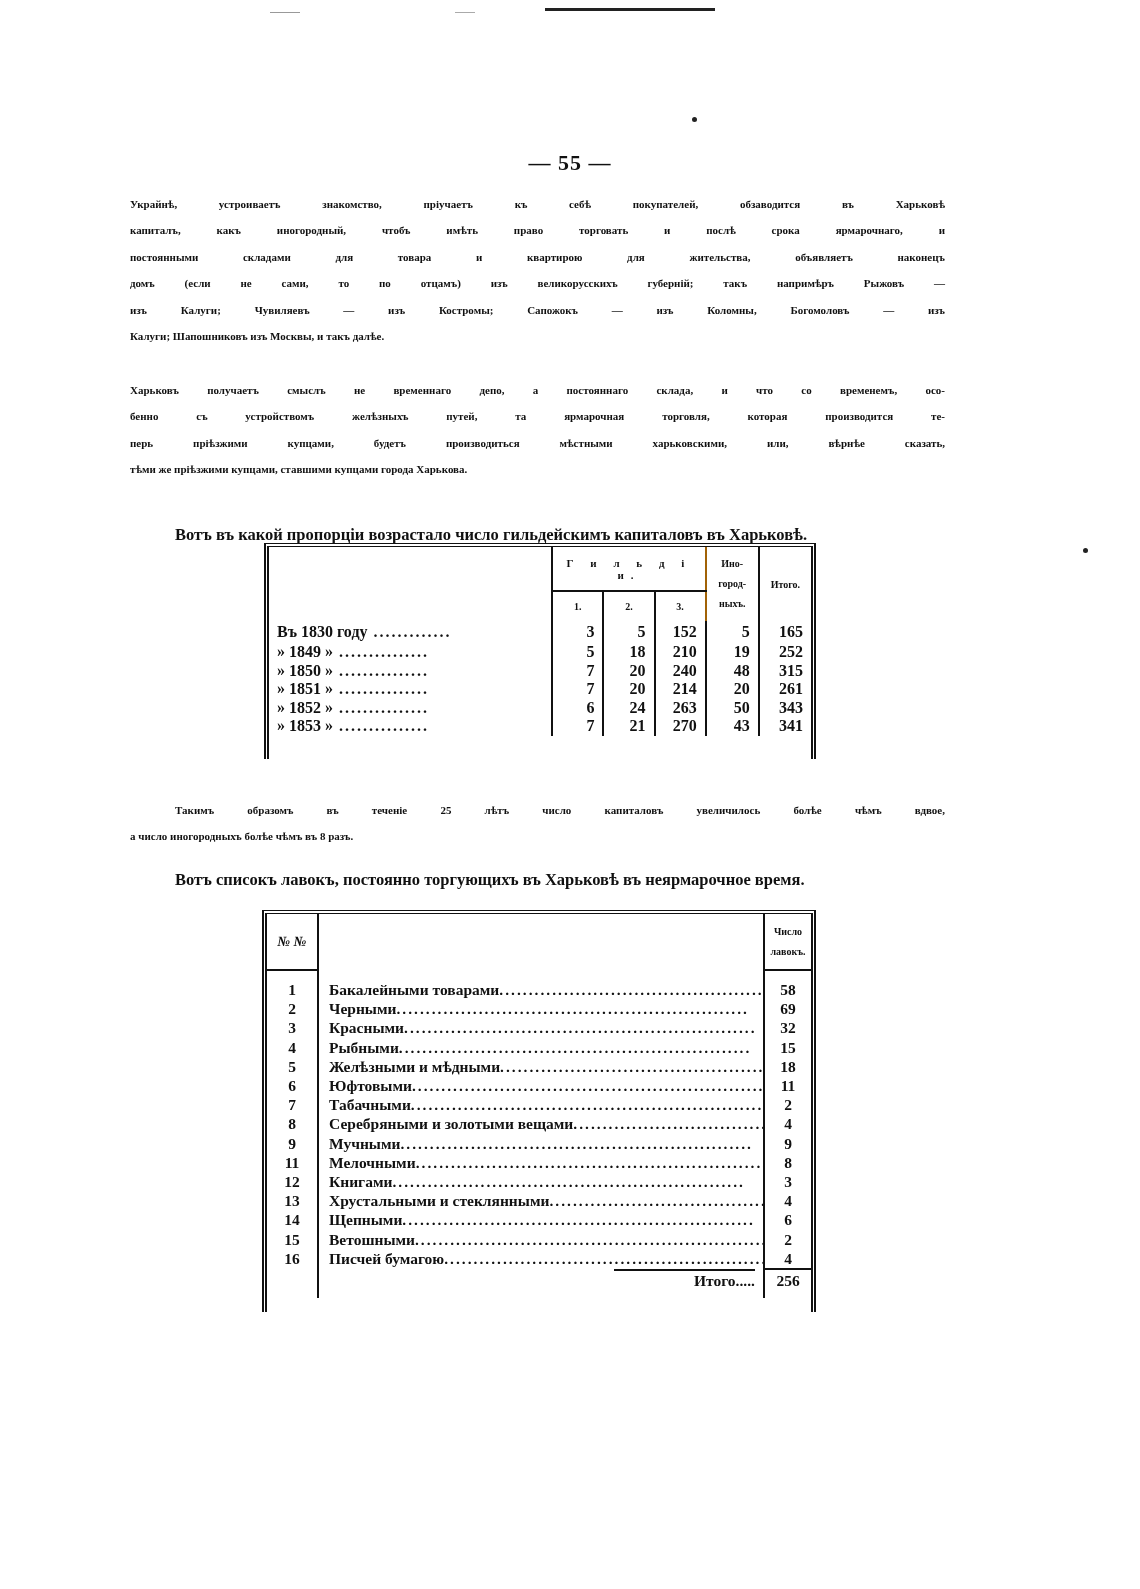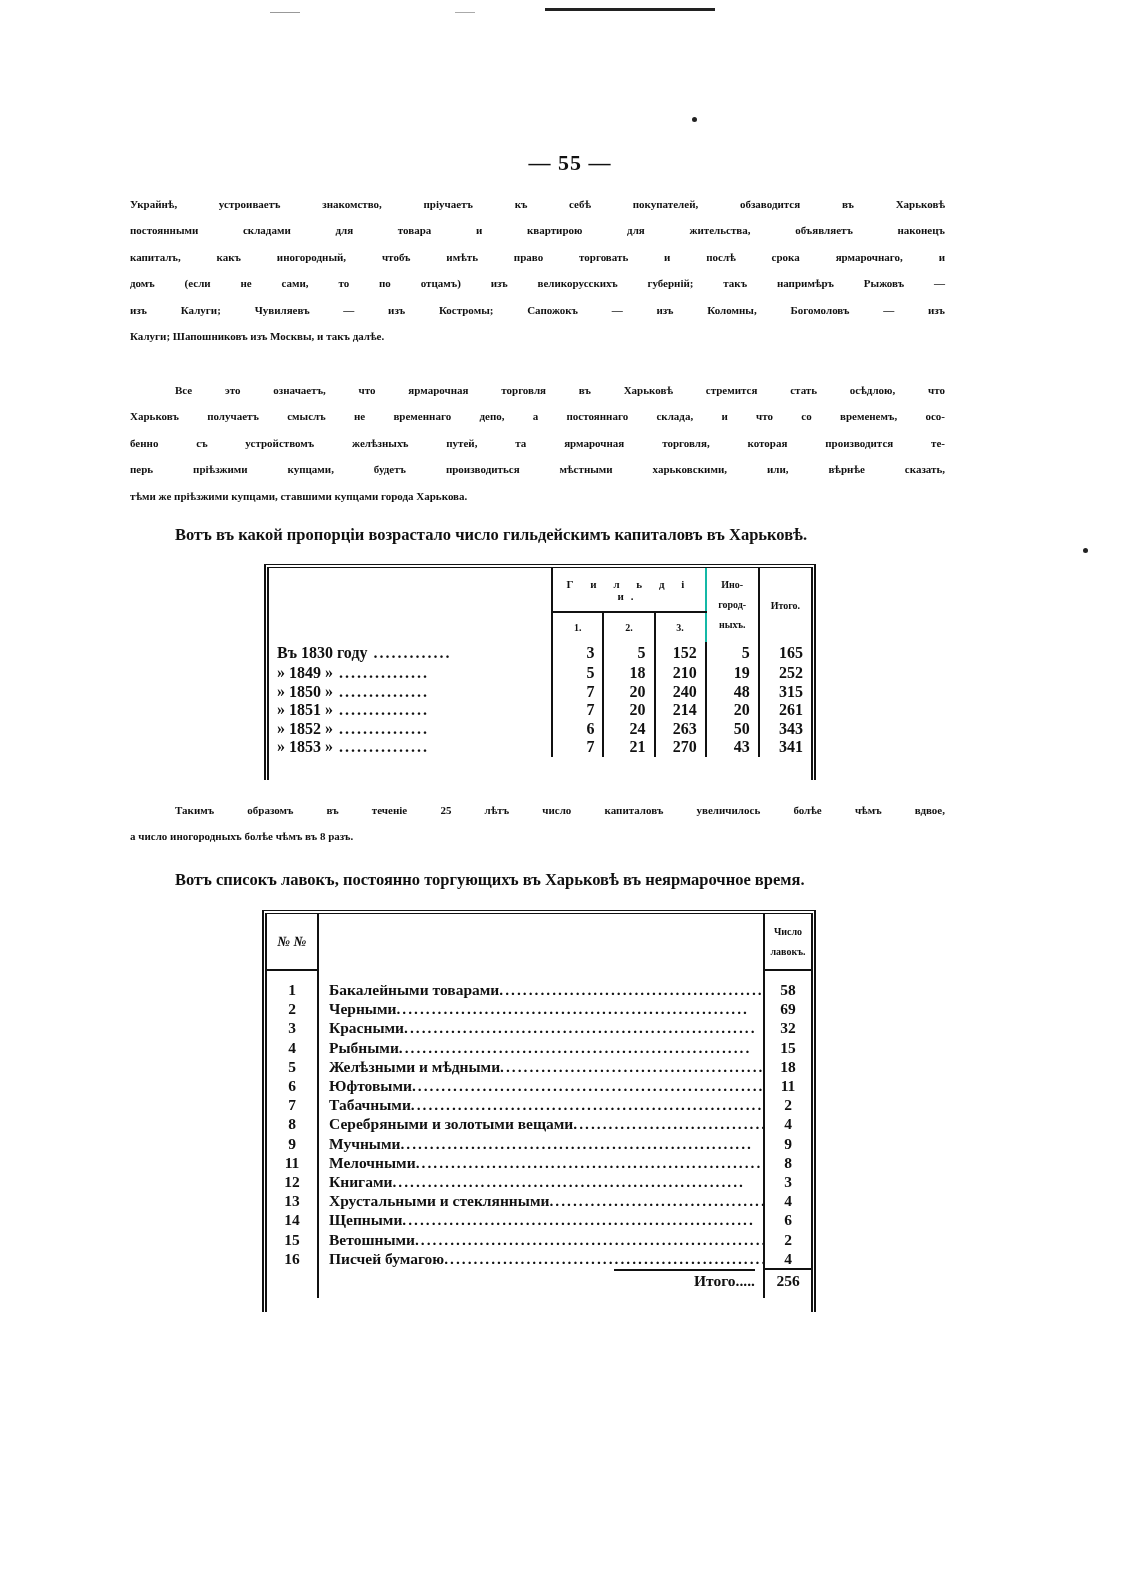--- a/index.html
+++ b/index.html
@@ -9,21 +9,21 @@
     .page-number { position: absolute; top: 150px; left: 0; width: 1140px; text-align: center;
       font-size: 22px; font-weight: bold; letter-spacing: 1px; }
     .para { position: absolute; left: 130px; width: 815px; font-size: 11px; font-weight: bold;
       line-height: 26.4px; text-align: justify; }
     .para .ln { display: block; text-align: justify; text-align-last: justify; white-space: nowrap; }
     .para .ln.last { text-align-last: left; }
     .para .ln.indent { padding-left: 45px; }
     .caption { position: absolute; left: 175px; font-size: 16.5px; font-weight: bold; }
 
     
-    .t1 { position: absolute; left: 264px; top: 564px; width: 542px; height: 212px;
+    .t1 { position: absolute; left: 264px; top: 543px; width: 542px; height: 212px;
       border-left: 5px double #111; border-right: 5px double #111; border-top: 4px double #111; }
     .t1 table { border-collapse: collapse; width: 100%; font-weight: bold; }
     .t1 td, .t1 th { padding: 0; font-size: 16px; }
     .t1 .hd { font-size: 10px; text-align: center; }
     .t1 .num { text-align: right; padding-right: 8px; border-left: 2px solid #111; line-height: 18.6px; font-size: 16px; }
     .t1 .lbl { white-space: nowrap; font-size: 16px; line-height: 18.6px; padding-left: 8px; }
 
     
     .t2 { position: absolute; left: 262px; top: 910px; width: 544px; height: 398px;
       border-left: 5px double #111; border-right: 5px double #111; border-top: 4px double #111; }
@@ -41,43 +41,42 @@
 <div class="scan-mark" style="left:270px;top:12px;width:30px;height:1px;background:#999;"></div>
 <div class="scan-mark" style="left:455px;top:12px;width:20px;height:1px;background:#aaa;"></div>
 <div class="scan-mark" style="left:545px;top:8px;width:170px;height:3px;"></div>
 <div class="stray" style="left:692px;top:117px;"></div>
 <div class="stray" style="left:1083px;top:548px;"></div>
 
 <div class="page-number">— 55 —</div>
 
 <div class="para" style="top:191px;" id="p1">
     <span class="ln">Украйнѣ, устроиваетъ знакомство, прiучаетъ къ себѣ покупателей, обзаводится въ Харьковѣ</span>
+    <span class="ln">капиталъ, какъ иногородный, чтобъ имѣть право торговать и послѣ срока ярмарочнаго, и</span>
     <span class="ln">постоянными складами для товара и квартирою для жительства, объявляетъ наконецъ</span>
-    <span class="ln">капиталъ, какъ иногородный, чтобъ имѣть право торговать и послѣ срока ярмарочнаго, и</span>
     <span class="ln">домъ (если не сами, то по отцамъ) изъ великорусскихъ губернiй; такъ напримѣръ Рыжовъ —</span>
     <span class="ln">изъ Калуги; Чувиляевъ — изъ Костромы; Сапожокъ — изъ Коломны, Богомоловъ — изъ</span>
     <span class="ln last">Калуги; Шапошниковъ изъ Москвы, и такъ далѣе.</span>
   </div>
 <div class="para" style="top:377px;" id="p2">
-    <span class="ln indent">Все это означаетъ, что ярмарочная торговля въ Харьковѣ стремится стать осѣдлою, что</span>
     <span class="ln">Харьковъ получаетъ смыслъ не временнаго депо, а постояннаго склада, и что со временемъ, осо-</span>
     <span class="ln">бенно съ устройствомъ желѣзныхъ путей, та ярмарочная торговля, которая производится те-</span>
     <span class="ln">перь прiѣзжими купцами, будетъ производиться мѣстными харьковскими, или, вѣрнѣе сказать,</span>
     <span class="ln last">тѣми же прiѣзжими купцами, ставшими купцами города Харькова.</span>
   </div>
 
 <div class="caption" style="top:525px;">Вотъ въ какой пропорцiи возрастало число гильдейскимъ капиталовъ въ Харьковѣ.</div>
 
 <div class="t1">
   <table>
     <tbody>
         <tr style="height:44px;">
       <td rowspan="2" style="width:276px;"></td>
       <td colspan="3" class="hd" style="border-left:2px solid #111;border-bottom:2px solid #111;letter-spacing:7px;font-size:11px;">Г и л ь д i и.</td>
-      <td rowspan="2" class="hd" style="width:50px;border-left:2px solid #14b8a6;line-height:20px;">
+      <td rowspan="2" class="hd" style="width:50px;border-left:2px solid #a16207;line-height:20px;">
         <div>Ино-</div>
         <div>город-</div>
         <div>ныхъ.</div>
       </td>
       <td rowspan="2" class="hd" style="width:50px;border-left:2px solid #111;">Итого.</td>
     </tr>
     <tr style="height:30px;">
       <td class="hd" style="width:48px;border-left:2px solid #111;">1.</td>
       <td class="hd" style="width:48px;border-left:2px solid #111;">2.</td>
       <td class="hd" style="width:48px;border-left:2px solid #111;">3.</td>

